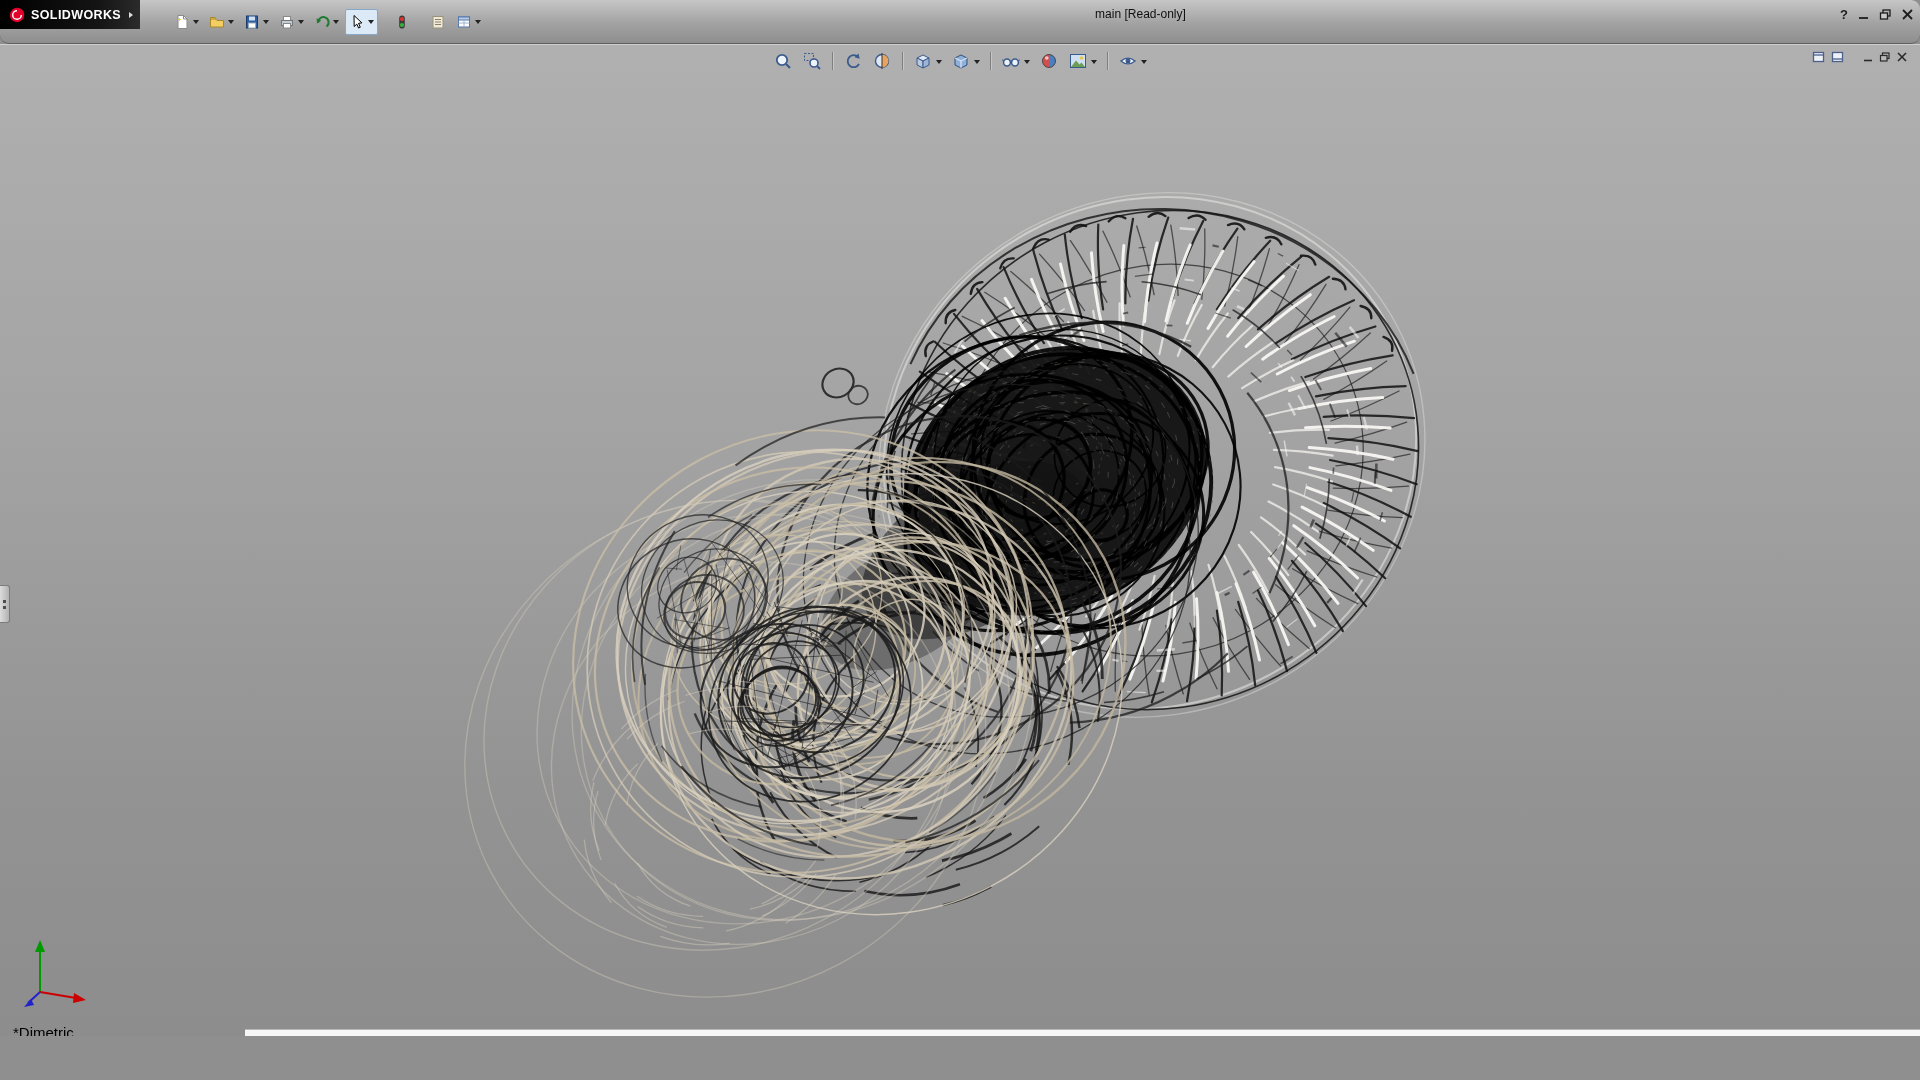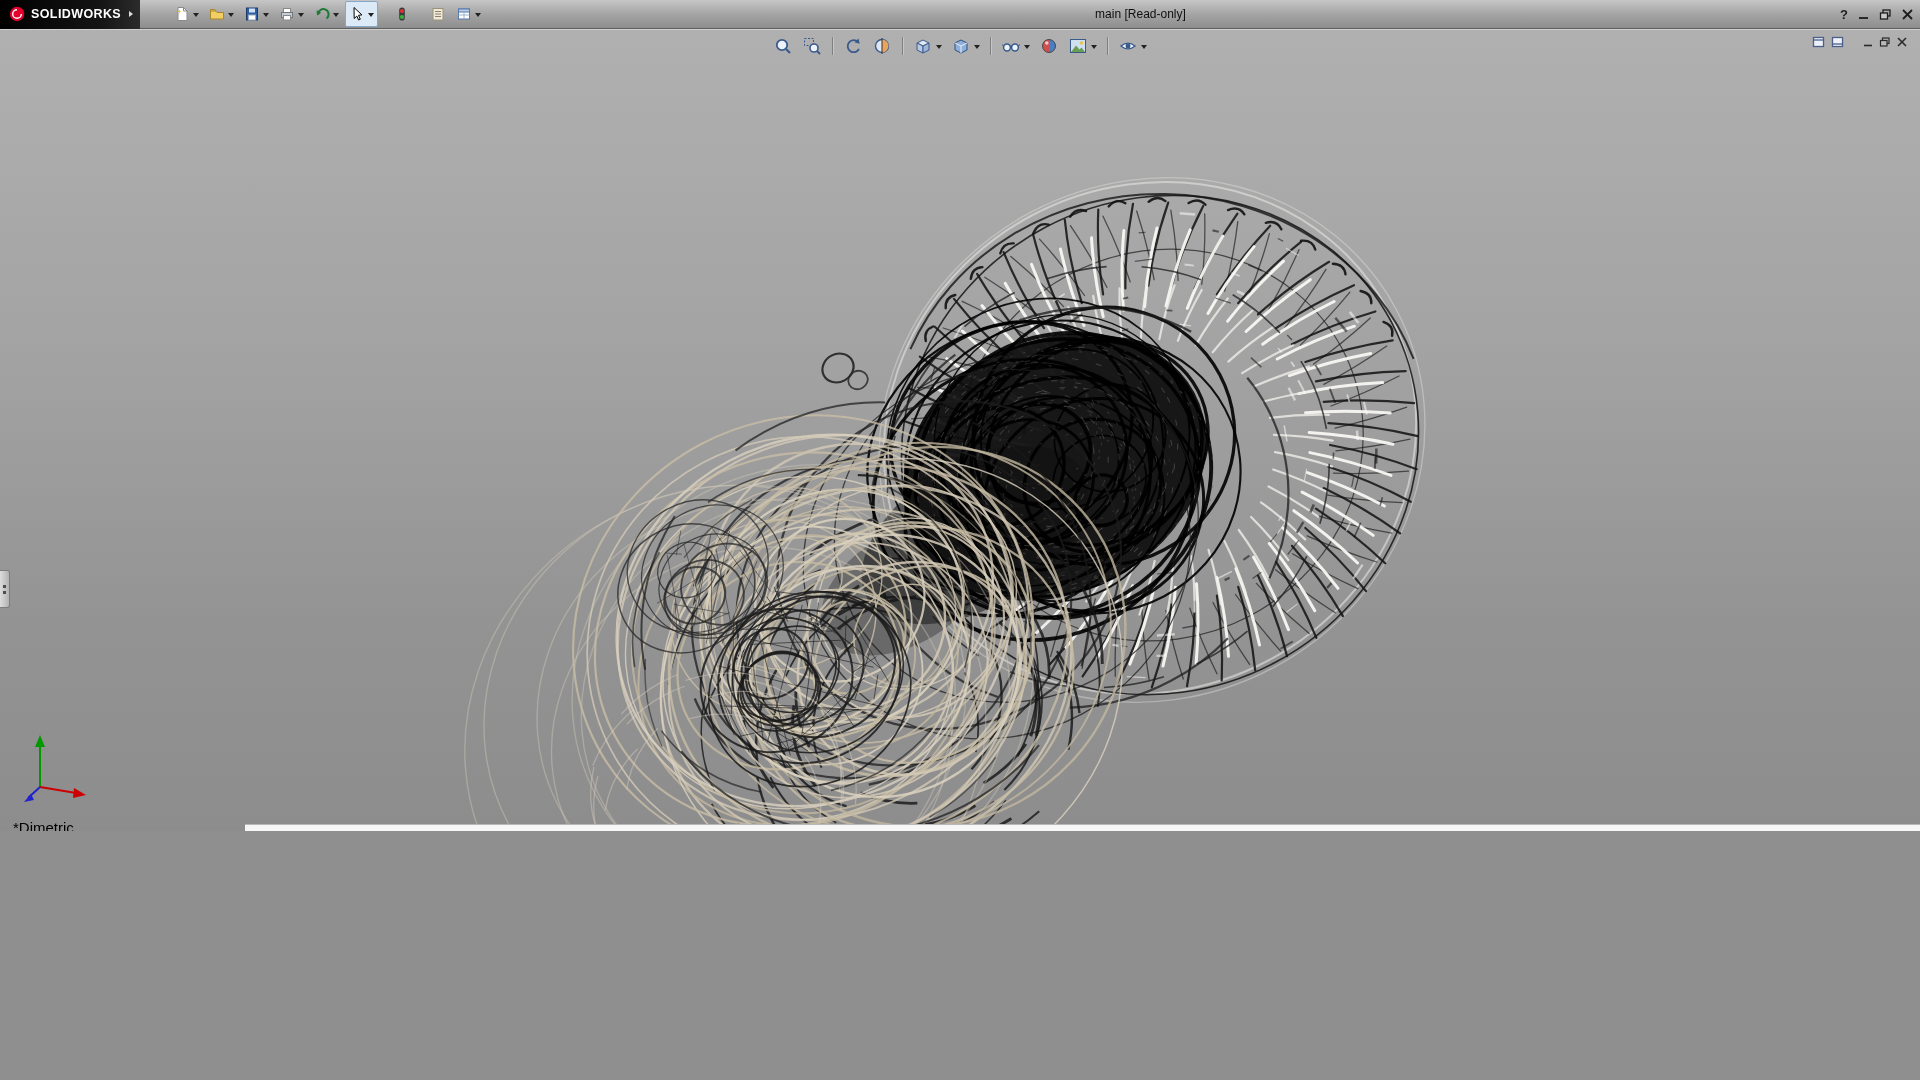--- a/index.html
+++ b/index.html
@@ -2,44 +2,44 @@
 <html><head>
 <meta charset="utf-8">
 <style>
   html,body{margin:0;padding:0}
   body{
     width:1920px;height:1080px;overflow:hidden;position:relative;
     font-family:"Liberation Sans",sans-serif;background:#8f8f8f;
   }
   
   .titlebar{
-    position:relative;height:29px;box-sizing:border-box;
+    position:relative;height:44px;box-sizing:border-box;
     background:linear-gradient(#c6c6c6,#a2a2a2 55%,#8e8e8e);
     border-bottom:1px solid #5e5e5e;
-    display:flex;align-items:center;
+    display:flex;border-radius:9px;
   }
   .logo{
     height:29px;display:flex;align-items:center;gap:5px;
     background:linear-gradient(90deg,#000 0%,#141414 70%,#2b2b2b 100%);
     padding:0 7px 0 8px;
   }
   .brand{color:#fff;font-weight:bold;font-size:12.5px;letter-spacing:.4px}
   .logo-arrow{width:0;height:0;border-left:4px solid #ddd;border-top:3px solid transparent;border-bottom:3px solid transparent;margin-left:3px}
   .tools{display:flex;align-items:center;margin-left:30px;gap:2px}
   .tbtn{display:flex;align-items:center;height:24px;padding:0 3px;border:1px solid transparent;border-radius:2px}
   .tbtn.active{background:#dce9f7;border-color:#86a7c8}
   .caret{width:0;height:0;border:3px solid transparent;border-top:4px solid #222;margin-left:3px;margin-top:4px}
   .tgap{width:8px}
   .tb-title{position:absolute;left:59.4%;top:0;transform:translateX(-50%);line-height:29px;font-size:12px;color:#101010;white-space:nowrap}
   .tb-right{position:absolute;right:6px;top:0;height:29px;display:flex;align-items:center;gap:9px}
   .help{font-size:13px;color:#1c1c1c;font-weight:bold;line-height:29px}
   .wbtn{display:flex;align-items:center;justify-content:center}
   
   .viewport{
-    position:relative;height:802px;overflow:hidden;
+    position:relative;height:992px;overflow:hidden;
     background:linear-gradient(180deg,#b0b0b0 0%,#a3a3a3 40%,#939393 75%,#8d8d8d 100%);
     border-top:1px solid #cfcfcf;box-sizing:border-box;
   }
   #engine-svg{position:absolute;left:0;top:0;width:1920px;height:1051px}
   .headsup{position:absolute;top:4px;left:50%;transform:translateX(-50%);display:flex;align-items:center;gap:3px}
   .hbtn{display:flex;align-items:center;padding:1px 2px;border:1px solid transparent;border-radius:2px}
   .sep{width:1px;height:18px;background:#7f7f7f;box-shadow:1px 0 0 #c6c6c6;margin:0 4px}
   .doc-controls{position:absolute;top:6px;right:12px;display:flex;align-items:center;gap:5px}
   .dgap{width:7px}
   .side-tab{

